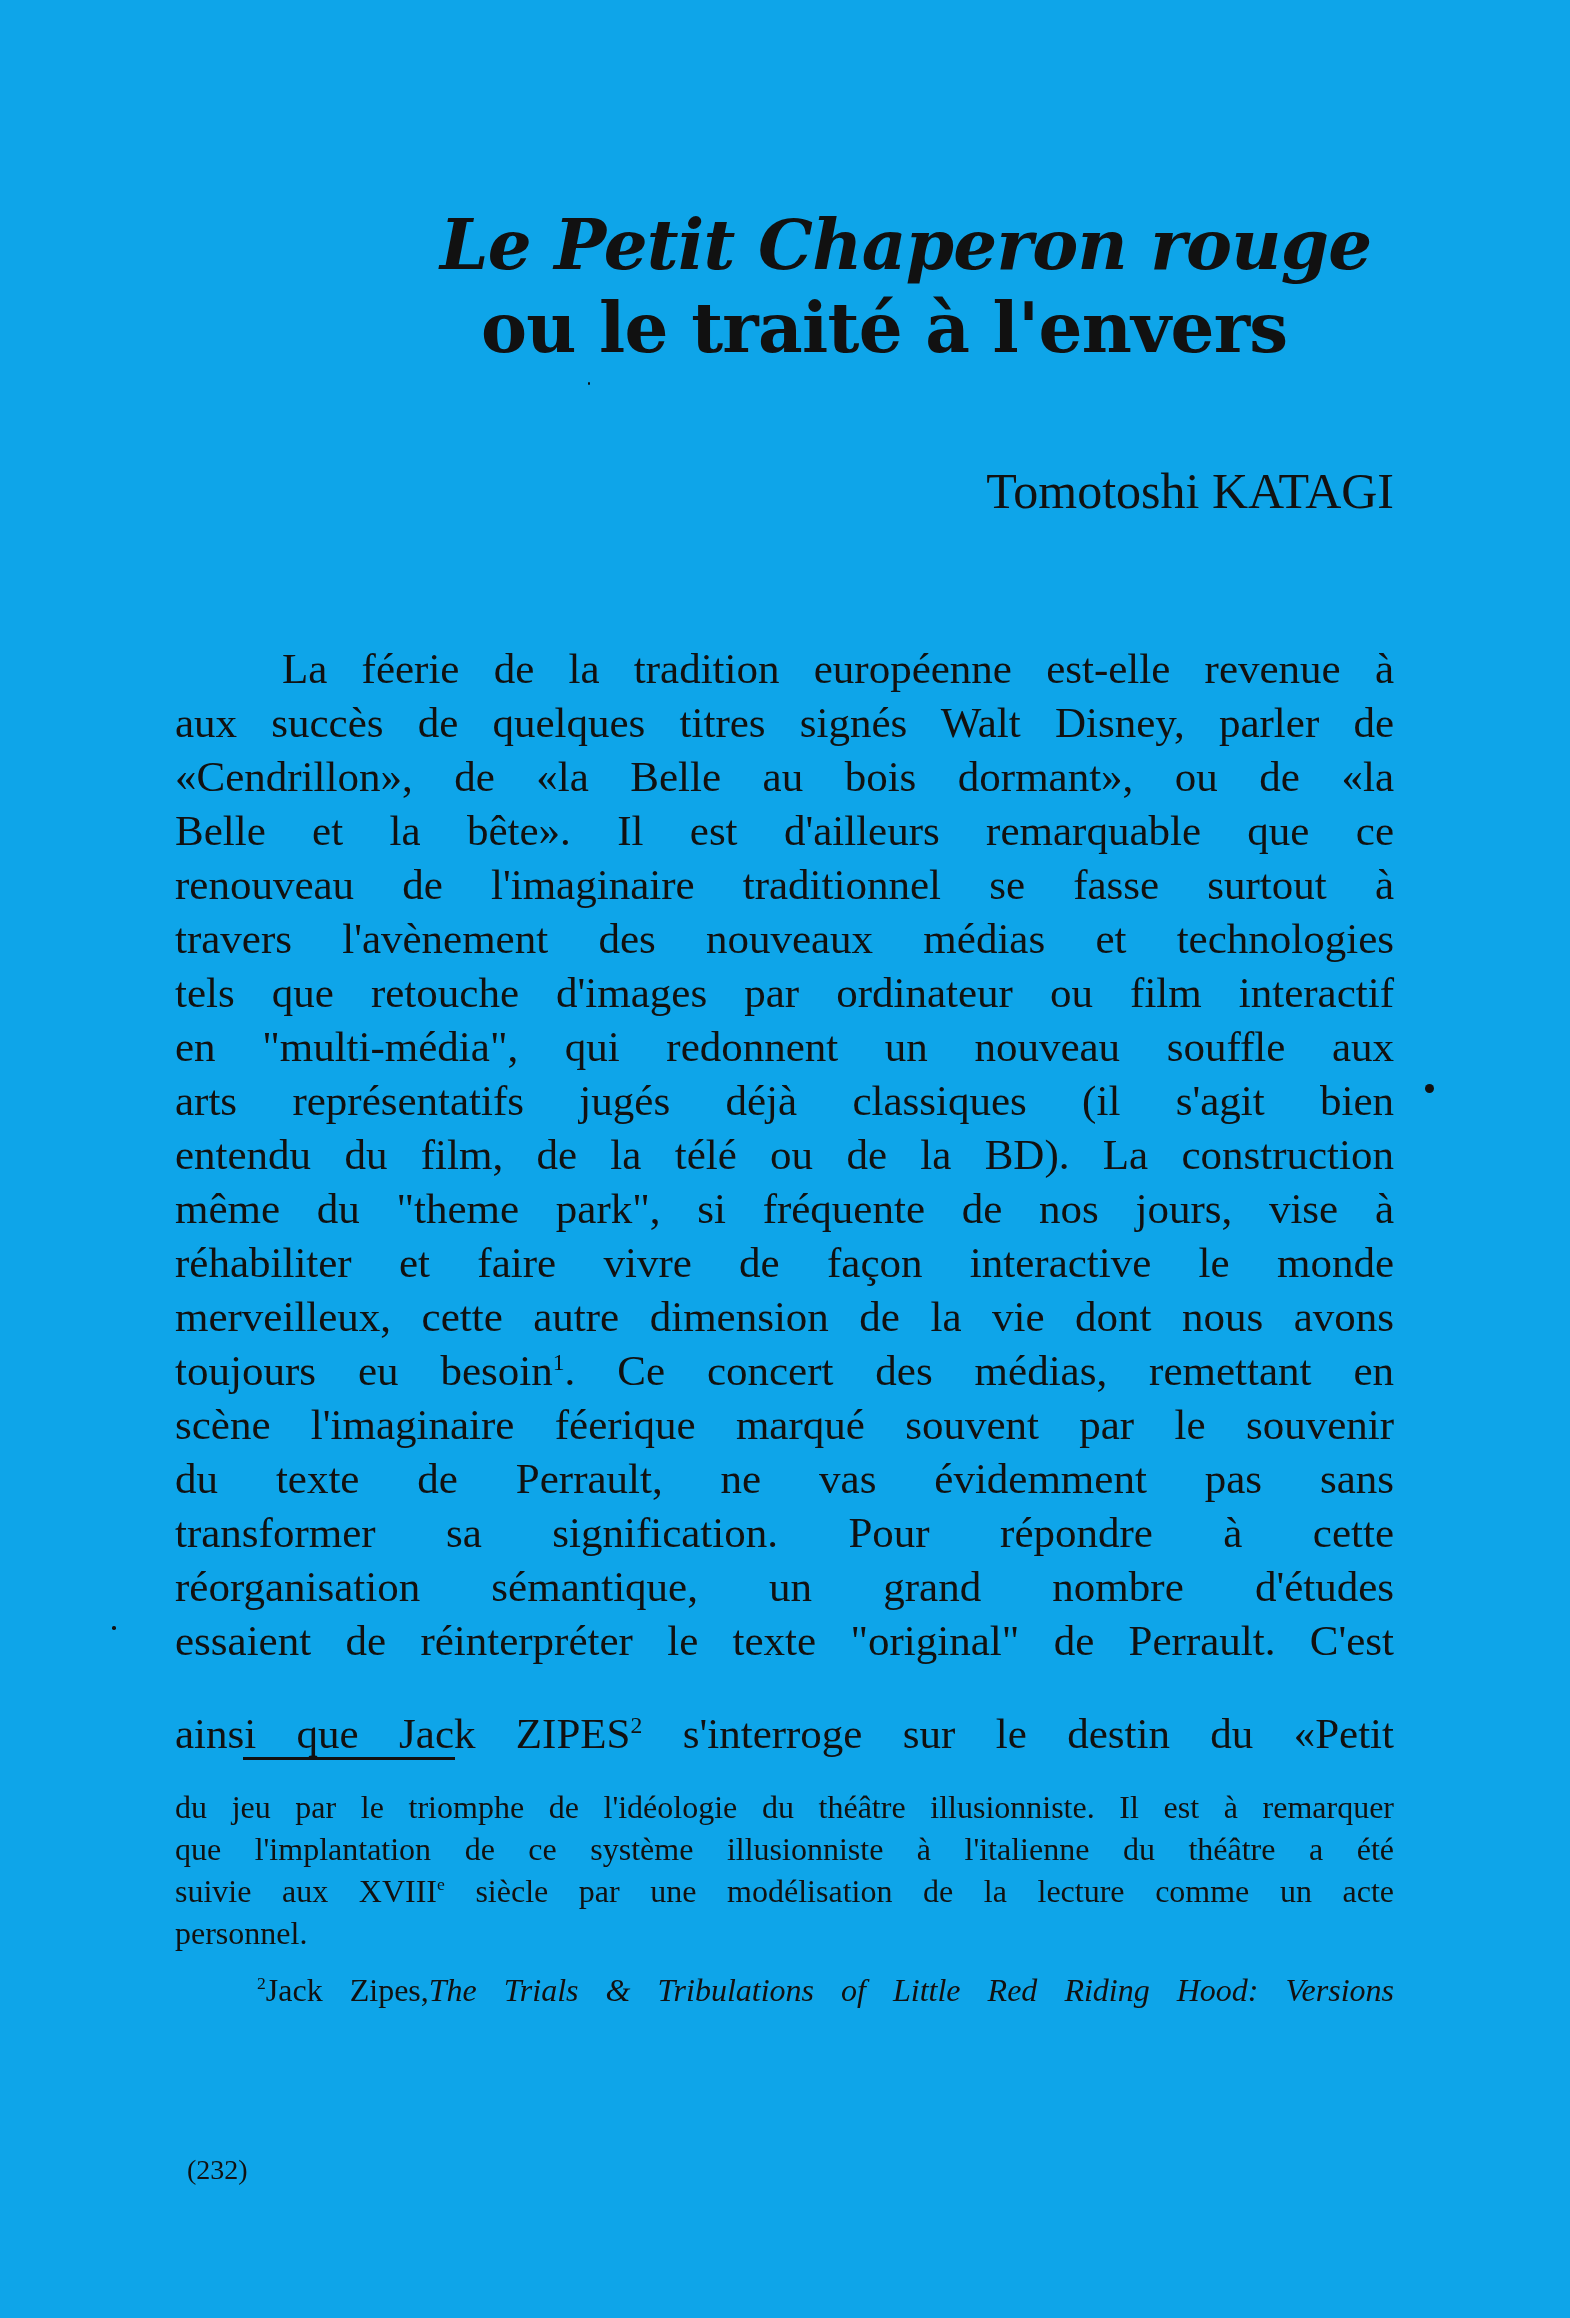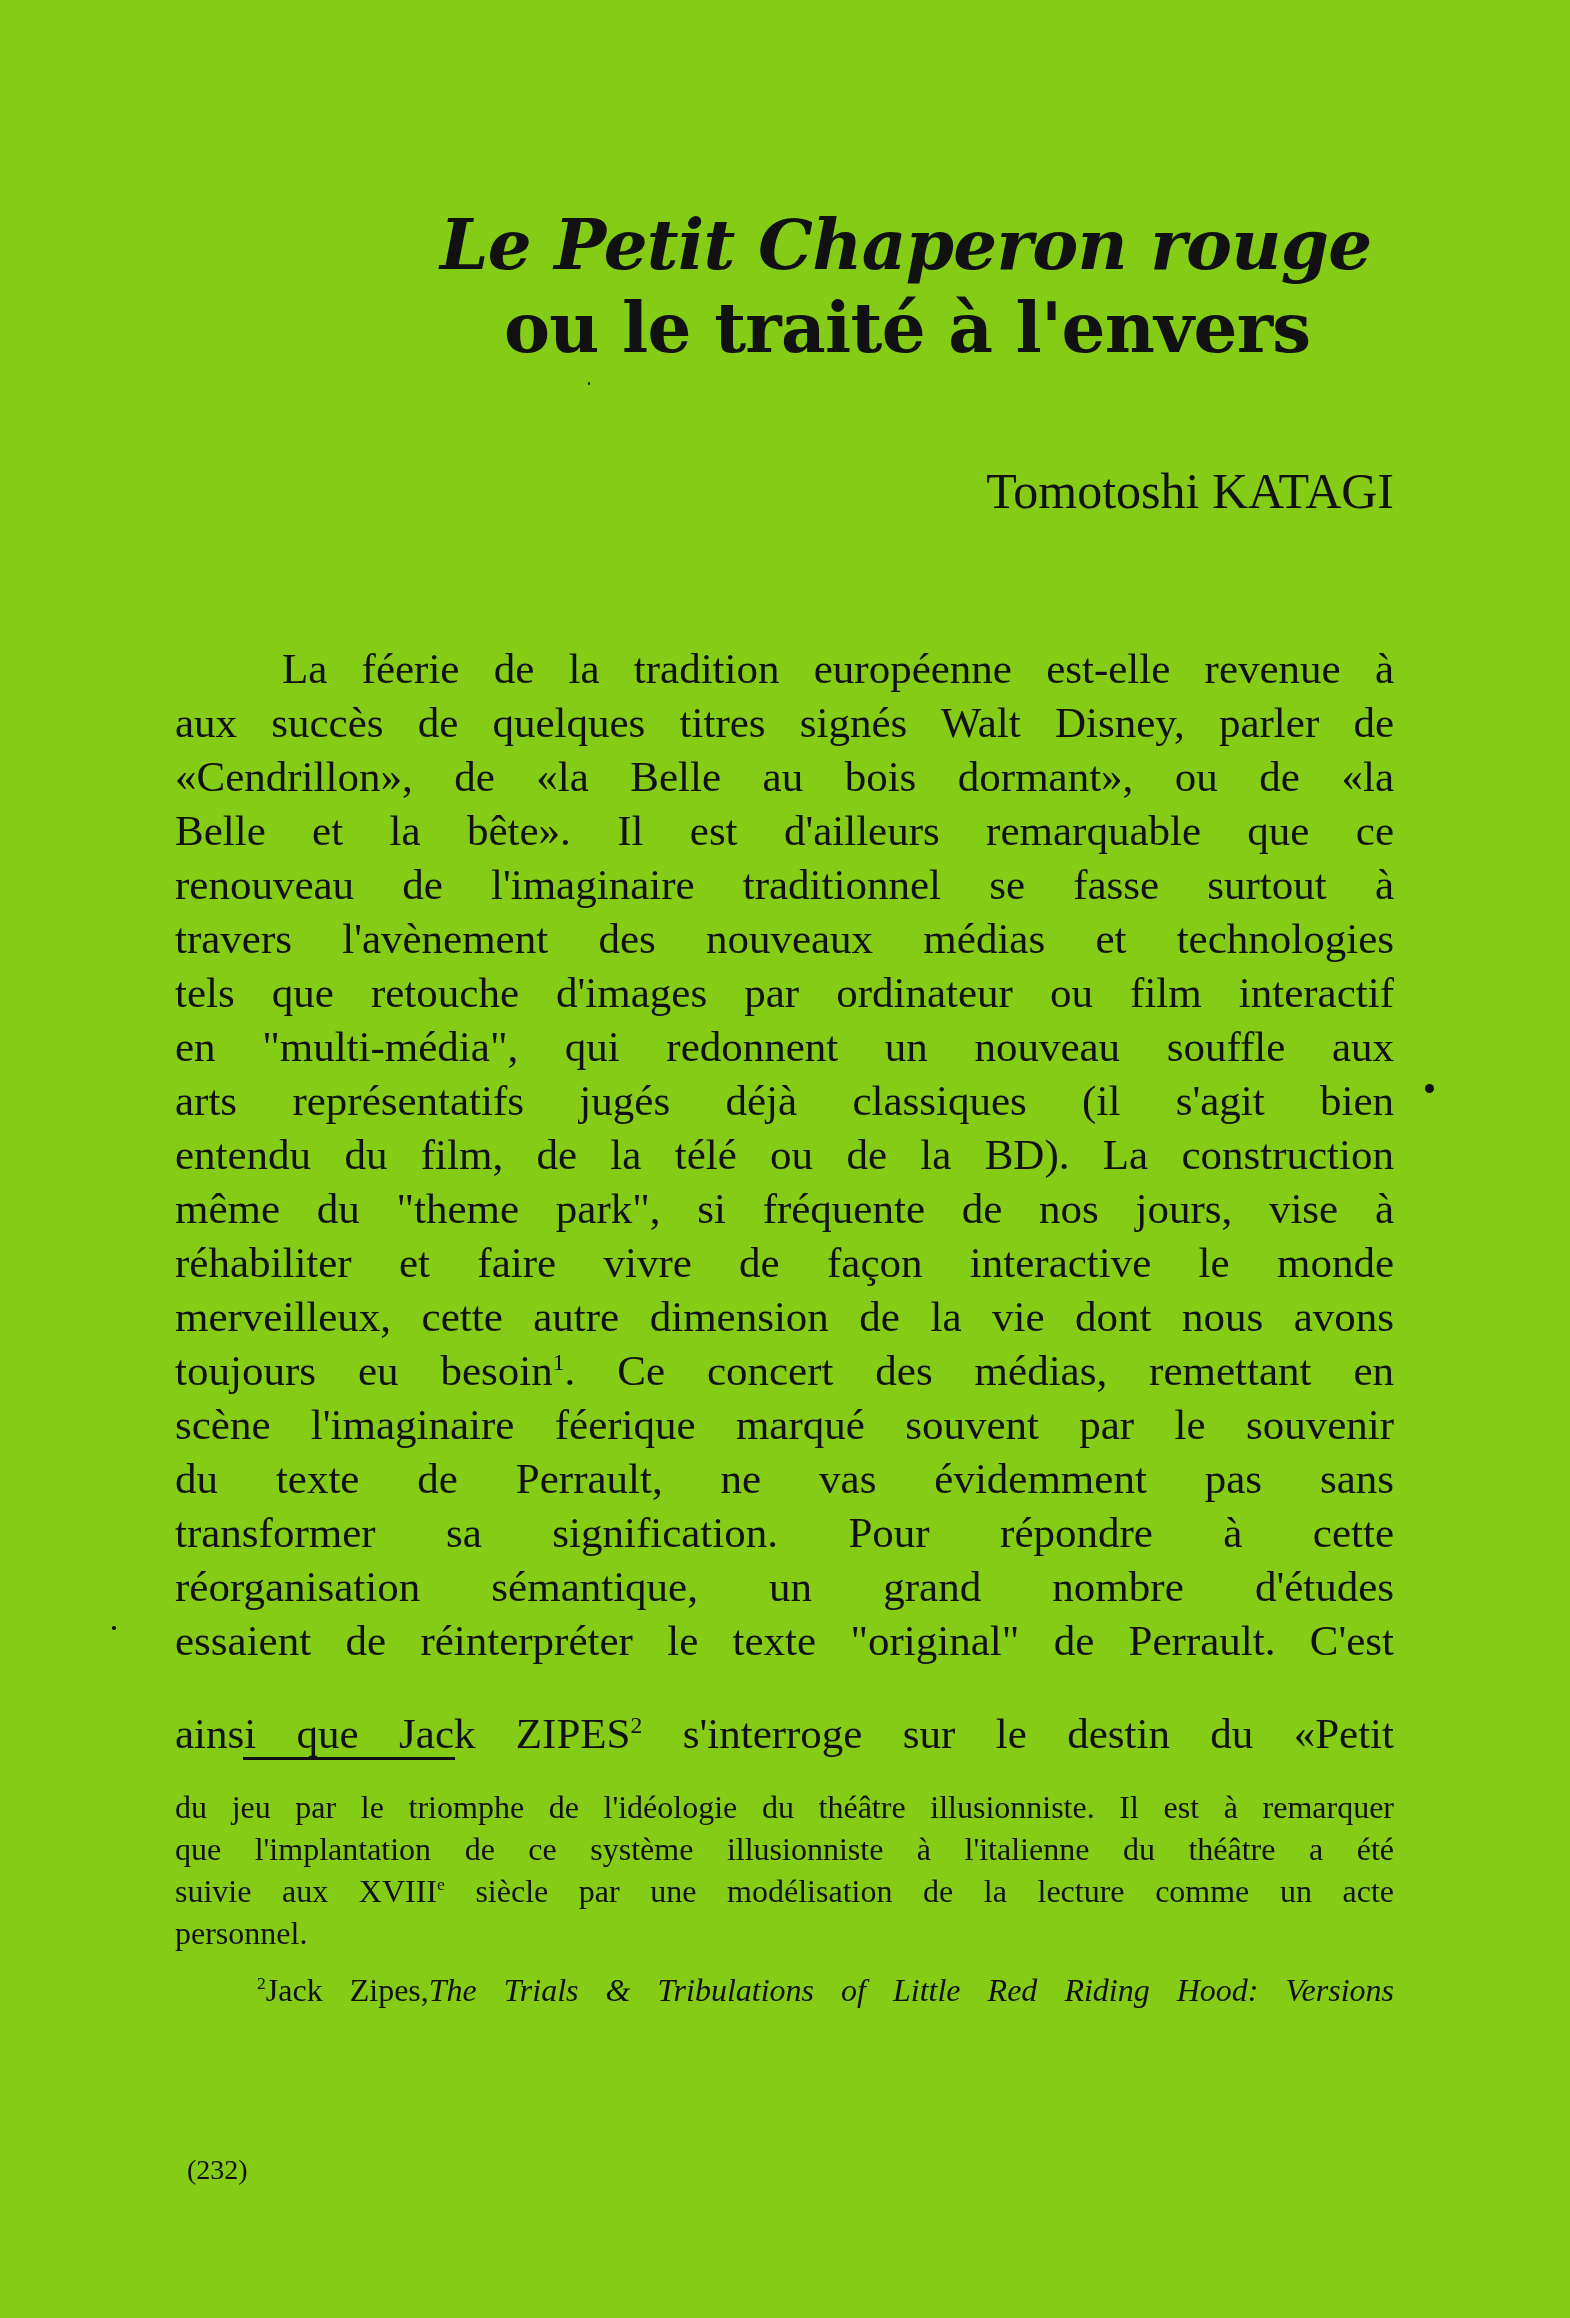--- a/index.html
+++ b/index.html
@@ -1,21 +1,21 @@
 <!DOCTYPE html>
 <html style="font-size:11.2px"><head>
   <meta charset="utf-8">
   <style>
     html, body { margin: 0; padding: 0; background: #ffffff; }
     body { width: 1571px; height: 2319px; position: relative; overflow: hidden; color: #111111; }
-    .page { position: absolute; left: 0; top: 0; width: 1571px; height: 2319px; background: #84cc16; }
+    .page { position: absolute; left: 0; top: 0; width: 1571px; height: 2319px; background: #0ea5e9; }
 
     .title { position: absolute; font-family: "DejaVu Serif", serif; font-weight: bold; white-space: nowrap; }
     .title-1 { left: 440px; top: 203px; font-size: 69px; font-style: italic; letter-spacing: -0.7px; line-height: 84px; }
-    .title-2 { left: 481px; top: 286px; font-size: 69px; letter-spacing: -0.7px; line-height: 84px; margin-left: 23px; }
+    .title-2 { left: 481px; top: 286px; font-size: 69px; letter-spacing: -0.7px; line-height: 84px; }
 
     .author { position: absolute; right: 177px; top: 449px; font-family: "Liberation Serif", serif; font-size: 50px; line-height: 84px; white-space: nowrap; }
 
     .body-text { position: absolute; left: 175px; width: 1219px; font-family: "Liberation Serif", serif; font-size: 43px; line-height: 54px; }
     .body-text .line { display: block; height: 54px; white-space: nowrap; text-align: justify; text-align-last: justify; }
     .body-text .line.first { padding-left: 107px; }
     .body-text .line.last { text-align-last: justify; margin-top: 39px; }
     .body-text sup, .footnotes sup { font-size: 0.55em; line-height: 0; vertical-align: super; }
 
     .separator { position: absolute; left: 243px; top: 1757px; width: 212px; height: 2.8px; background: #111111; }

